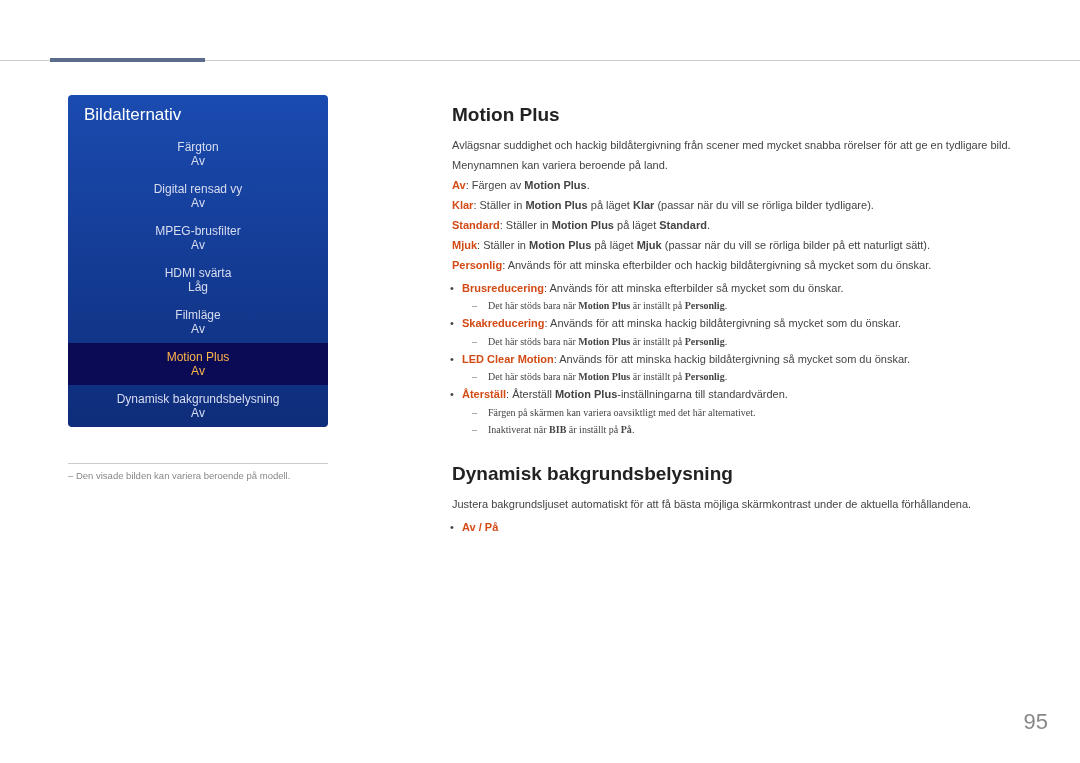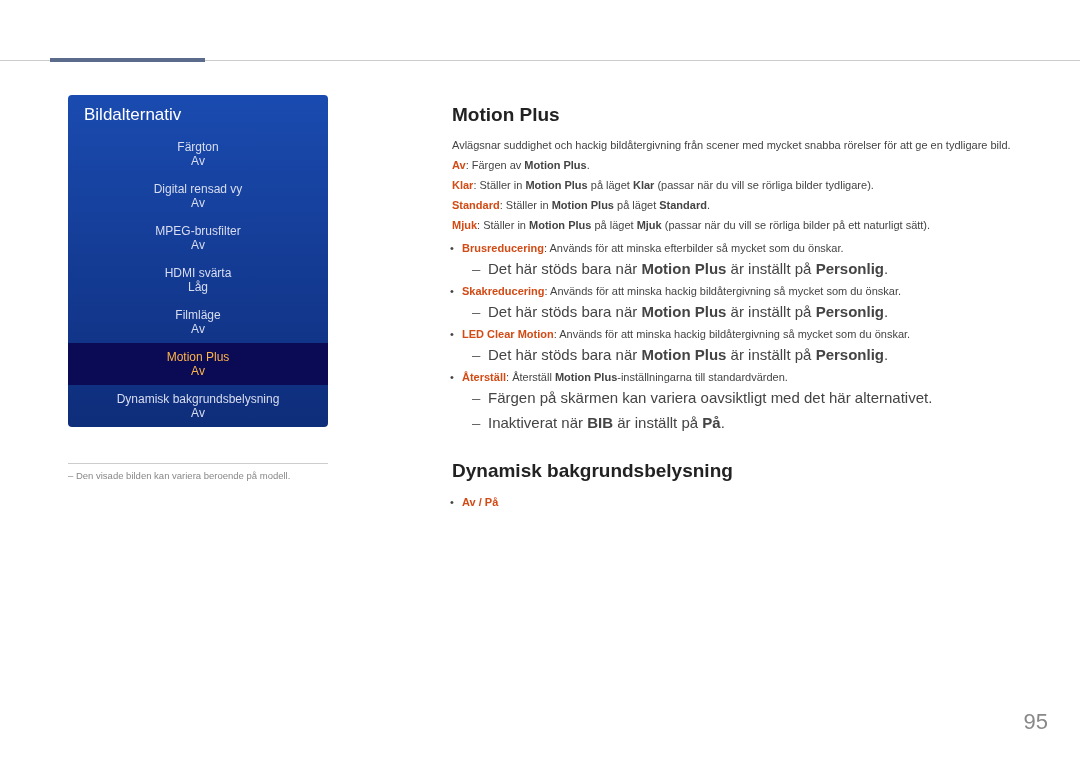--- a/index.html
+++ b/index.html
@@ -108,25 +108,26 @@
     position: absolute;
     left: -12px;
     color: #444;
   }
   .sub {
     margin-left: 18px;
     margin-top: 2px;
     margin-bottom: 2px;
   }
   .sub li {
-    font-size: 15px;
+    font-size: 10px;
     color: #444;
     list-style: none;
     position: relative;
     padding-left: 8px;
+    font-family: Liberation Serif, serif;
   }
   .sub li::before {
     content: "–";
     position: absolute;
     left: -8px;
     color: #666;
   }
   .accent { color: #d24a14; }
   .bold { font-weight: 600; }
   .section2 { margin-top: 26px; }
@@ -184,37 +185,41 @@
     <span>–</span>
     <span>Den visade bilden kan variera beroende på modell.</span>
   </div>
 </div>
 
 <div class="main">
 
   <h2 class="section-heading">Motion Plus</h2>
 
   <p class="para">Avlägsnar suddighet och hackig bildåtergivning från scener med mycket snabba rörelser för att ge en tydligare bild.</p>
+  <p class="para spaced">Menynamnen kan variera beroende på land.</p>
 
   <p class="para">
     <span class="accent bold">Av</span><span>: Färgen av </span><span class="bold">Motion Plus</span><span>.</span>
   </p>
 
   <p class="para">
     <span class="accent bold">Klar</span><span>: Ställer in </span><span class="bold">Motion Plus</span><span> på läget </span><span class="bold">Klar</span><span> (passar när du vill se rörliga bilder tydligare).</span>
   </p>
 
   <p class="para">
     <span class="accent bold">Standard</span><span>: Ställer in </span><span class="bold">Motion Plus</span><span> på läget </span><span class="bold">Standard</span><span>.</span>
   </p>
 
   <p class="para">
     <span class="accent bold">Mjuk</span><span>: Ställer in </span><span class="bold">Motion Plus</span><span> på läget </span><span class="bold">Mjuk</span><span> (passar när du vill se rörliga bilder på ett naturligt sätt).</span>
   </p>
 
+  <p class="para">
+    <span class="accent bold">Personlig</span><span>: Används för att minska efterbilder och hackig bildåtergivning så mycket som du önskar.</span>
+  </p>
 
   <ul class="bullets">
     <li>
       <span class="accent bold">Brusreducering</span><span>: Används för att minska efterbilder så mycket som du önskar.</span>
       <ul class="sub">
         <li><span>Det här stöds bara när </span><span class="bold">Motion Plus</span><span> är inställt på </span><span class="bold">Personlig</span><span>.</span></li>
       </ul>
     </li>
     <li>
       <span class="accent bold">Skakreducering</span><span>: Används för att minska hackig bildåtergivning så mycket som du önskar.</span>
@@ -232,20 +237,21 @@
       <span class="accent bold">Återställ</span><span>: Återställ </span><span class="bold">Motion Plus</span><span>-inställningarna till standardvärden.</span>
       <ul class="sub">
         <li>Färgen på skärmen kan variera oavsiktligt med det här alternativet.</li>
         <li><span>Inaktiverat när </span><span class="bold">BIB</span><span> är inställt på </span><span class="bold">På</span><span>.</span></li>
       </ul>
     </li>
   </ul>
 
   <div class="section2">
     <h2 class="section-heading">Dynamisk bakgrundsbelysning</h2>
+    <p class="para">Justera bakgrundsljuset automatiskt för att få bästa möjliga skärmkontrast under de aktuella förhållandena.</p>
     <ul class="bullets">
       <li><span class="accent bold">Av / På</span></li>
     </ul>
   </div>
 
 </div>
 
 <div class="page-num">95</div>
 
 </body></html>

